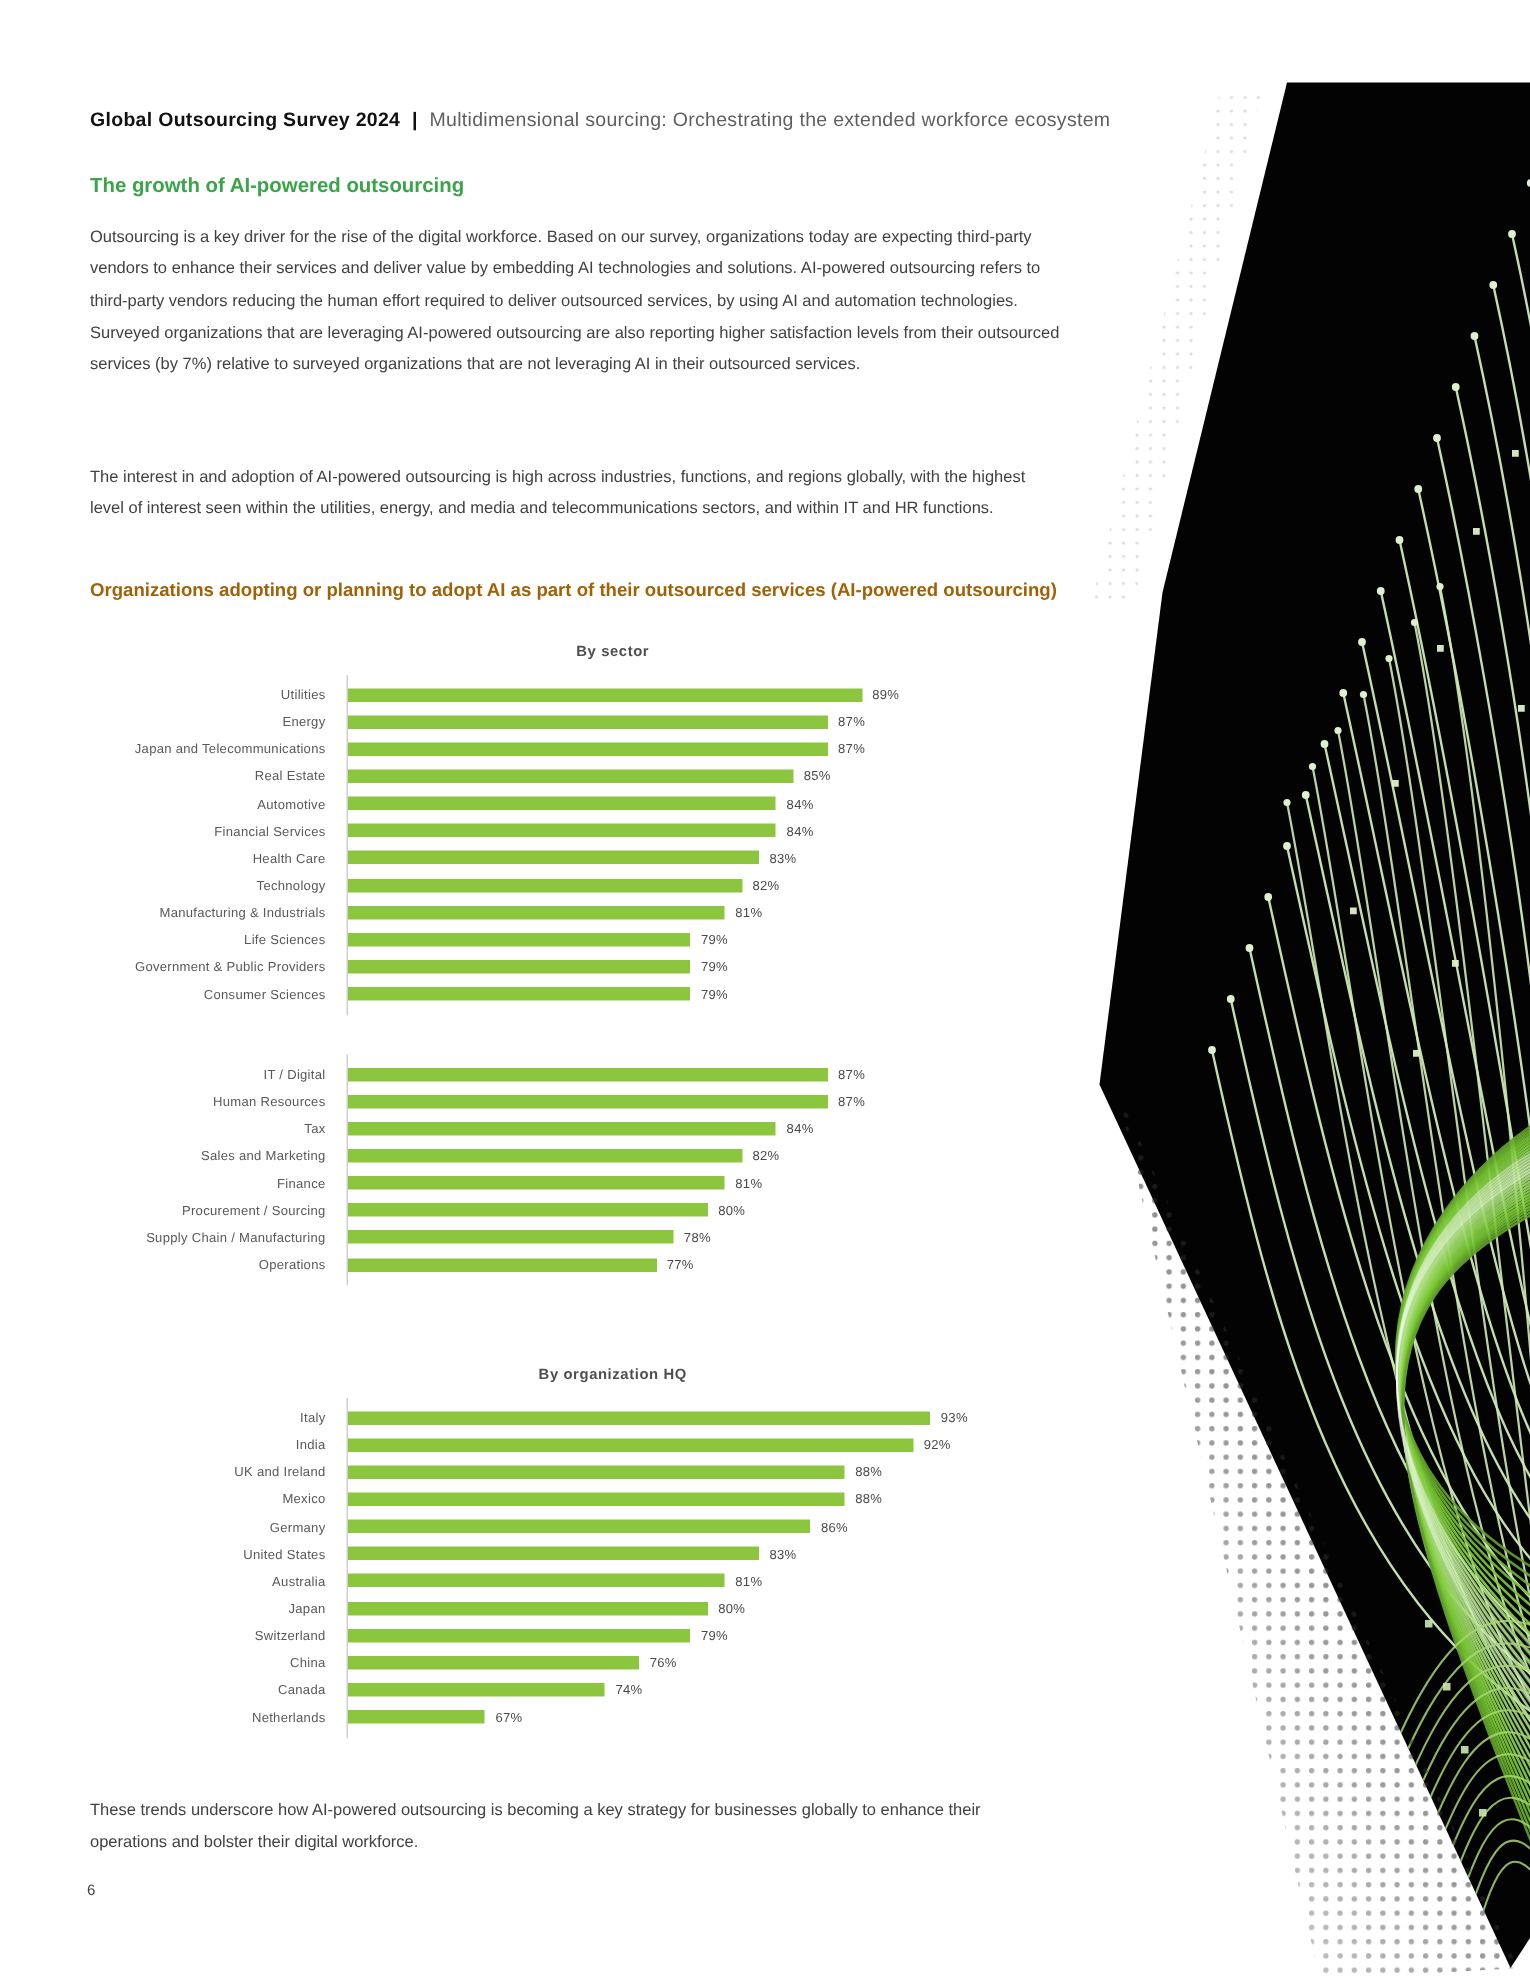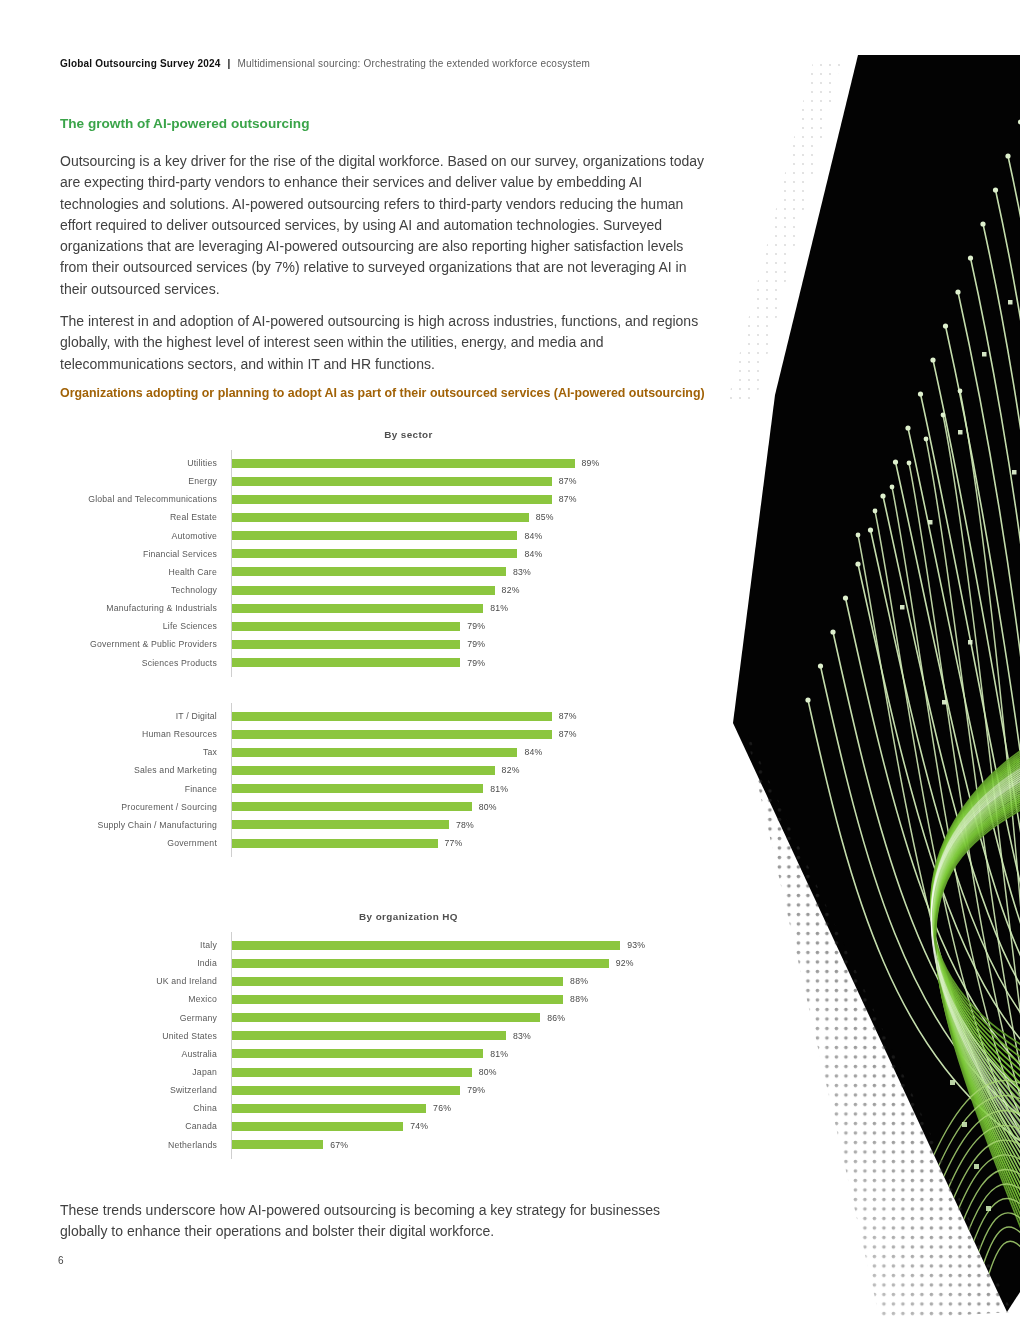--- a/index.html
+++ b/index.html
@@ -1,26 +1,26 @@
 <!DOCTYPE html>
 <html><head>
 <meta charset="utf-8">
 <style>
   html,body{margin:0;padding:0;background:#ffffff;}
   .page{position:relative;width:1020px;height:1320px;background:#ffffff;overflow:hidden;
         font-family:"Liberation Sans","DejaVu Sans",sans-serif;color:#3f3f3f;}
   
-  .hdr{position:absolute;left:60px;top:58px;font-size:10px;letter-spacing:.2px;white-space:nowrap;}
+  .hdr{position:absolute;left:60px;top:72px;font-size:13px;letter-spacing:.2px;white-space:nowrap;}
   .hdr .b{font-weight:bold;color:#111;}
   .hdr .sep{font-weight:bold;color:#111;margin:0 4px;}
   .hdr .sub{color:#5f5f5f;}
   
   .h1{position:absolute;left:60px;top:116px;font-size:13.6px;font-weight:bold;color:#3aa449;text-align:center;}
   
-  .para{position:absolute;left:60px;width:648px;font-size:14px;line-height:21.3px;color:#414141;}
+  .para{position:absolute;left:60px;width:648px;font-size:11px;line-height:21.3px;color:#414141;}
   .p1{top:137px;}
   .p2{top:297px;}
   .closing{top:1186px;}
   
   .fig-title{position:absolute;left:60px;top:386px;font-size:12.4px;font-weight:bold;color:#a16207;
              white-space:nowrap;}
   
   .chart{position:absolute;left:0;width:780px;}
   .chart h3{margin:0 0 11px 0;text-align:center;font-size:9.9px;font-weight:bold;color:#4f4f4f;letter-spacing:.4px;padding-left:37px;}
   .rows{position:relative;padding:3px 0 5px 0;}
@@ -65,21 +65,21 @@
             <span class="lbl">Utilities</span>
             <div class="bar" style="width: 342.5px; background: rgb(140, 198, 63);"></div>
             <span class="val">89%</span>
           </div>
           <div class="row">
             <span class="lbl">Energy</span>
             <div class="bar" style="width: 319.7px; background: rgb(140, 198, 63);"></div>
             <span class="val">87%</span>
           </div>
           <div class="row">
-            <span class="lbl">Global and Telecommunications</span>
+            <span class="lbl">Japan and Telecommunications</span>
             <div class="bar" style="width: 319.7px; background: rgb(140, 198, 63);"></div>
             <span class="val">87%</span>
           </div>
           <div class="row">
             <span class="lbl">Real Estate</span>
             <div class="bar" style="width: 296.8px; background: rgb(140, 198, 63);"></div>
             <span class="val">85%</span>
           </div>
           <div class="row">
             <span class="lbl">Automotive</span>
@@ -110,21 +110,21 @@
             <span class="lbl">Life Sciences</span>
             <div class="bar" style="width: 228.3px; background: rgb(140, 198, 63);"></div>
             <span class="val">79%</span>
           </div>
           <div class="row">
             <span class="lbl">Government &amp; Public Providers</span>
             <div class="bar" style="width: 228.3px; background: rgb(140, 198, 63);"></div>
             <span class="val">79%</span>
           </div>
           <div class="row">
-            <span class="lbl">Sciences Products</span>
+            <span class="lbl">Consumer Sciences</span>
             <div class="bar" style="width: 228.3px; background: rgb(140, 198, 63);"></div>
             <span class="val">79%</span>
           </div>
         </div>
       </div>
       <div class="chart" id="chart-1">
         <div class="rows">
           <div class="axis"></div>
           <div class="row">
             <span class="lbl">IT / Digital</span>
@@ -155,21 +155,21 @@
             <span class="lbl">Procurement / Sourcing</span>
             <div class="bar" style="width: 239.8px; background: rgb(140, 198, 63);"></div>
             <span class="val">80%</span>
           </div>
           <div class="row">
             <span class="lbl">Supply Chain / Manufacturing</span>
             <div class="bar" style="width: 216.9px; background: rgb(140, 198, 63);"></div>
             <span class="val">78%</span>
           </div>
           <div class="row">
-            <span class="lbl">Government</span>
+            <span class="lbl">Operations</span>
             <div class="bar" style="width: 205.5px; background: rgb(140, 198, 63);"></div>
             <span class="val">77%</span>
           </div>
         </div>
       </div>
       <div class="chart" id="chart-2">
         <h3>By organization HQ</h3>
         <div class="rows">
           <div class="axis"></div>
           <div class="row">

